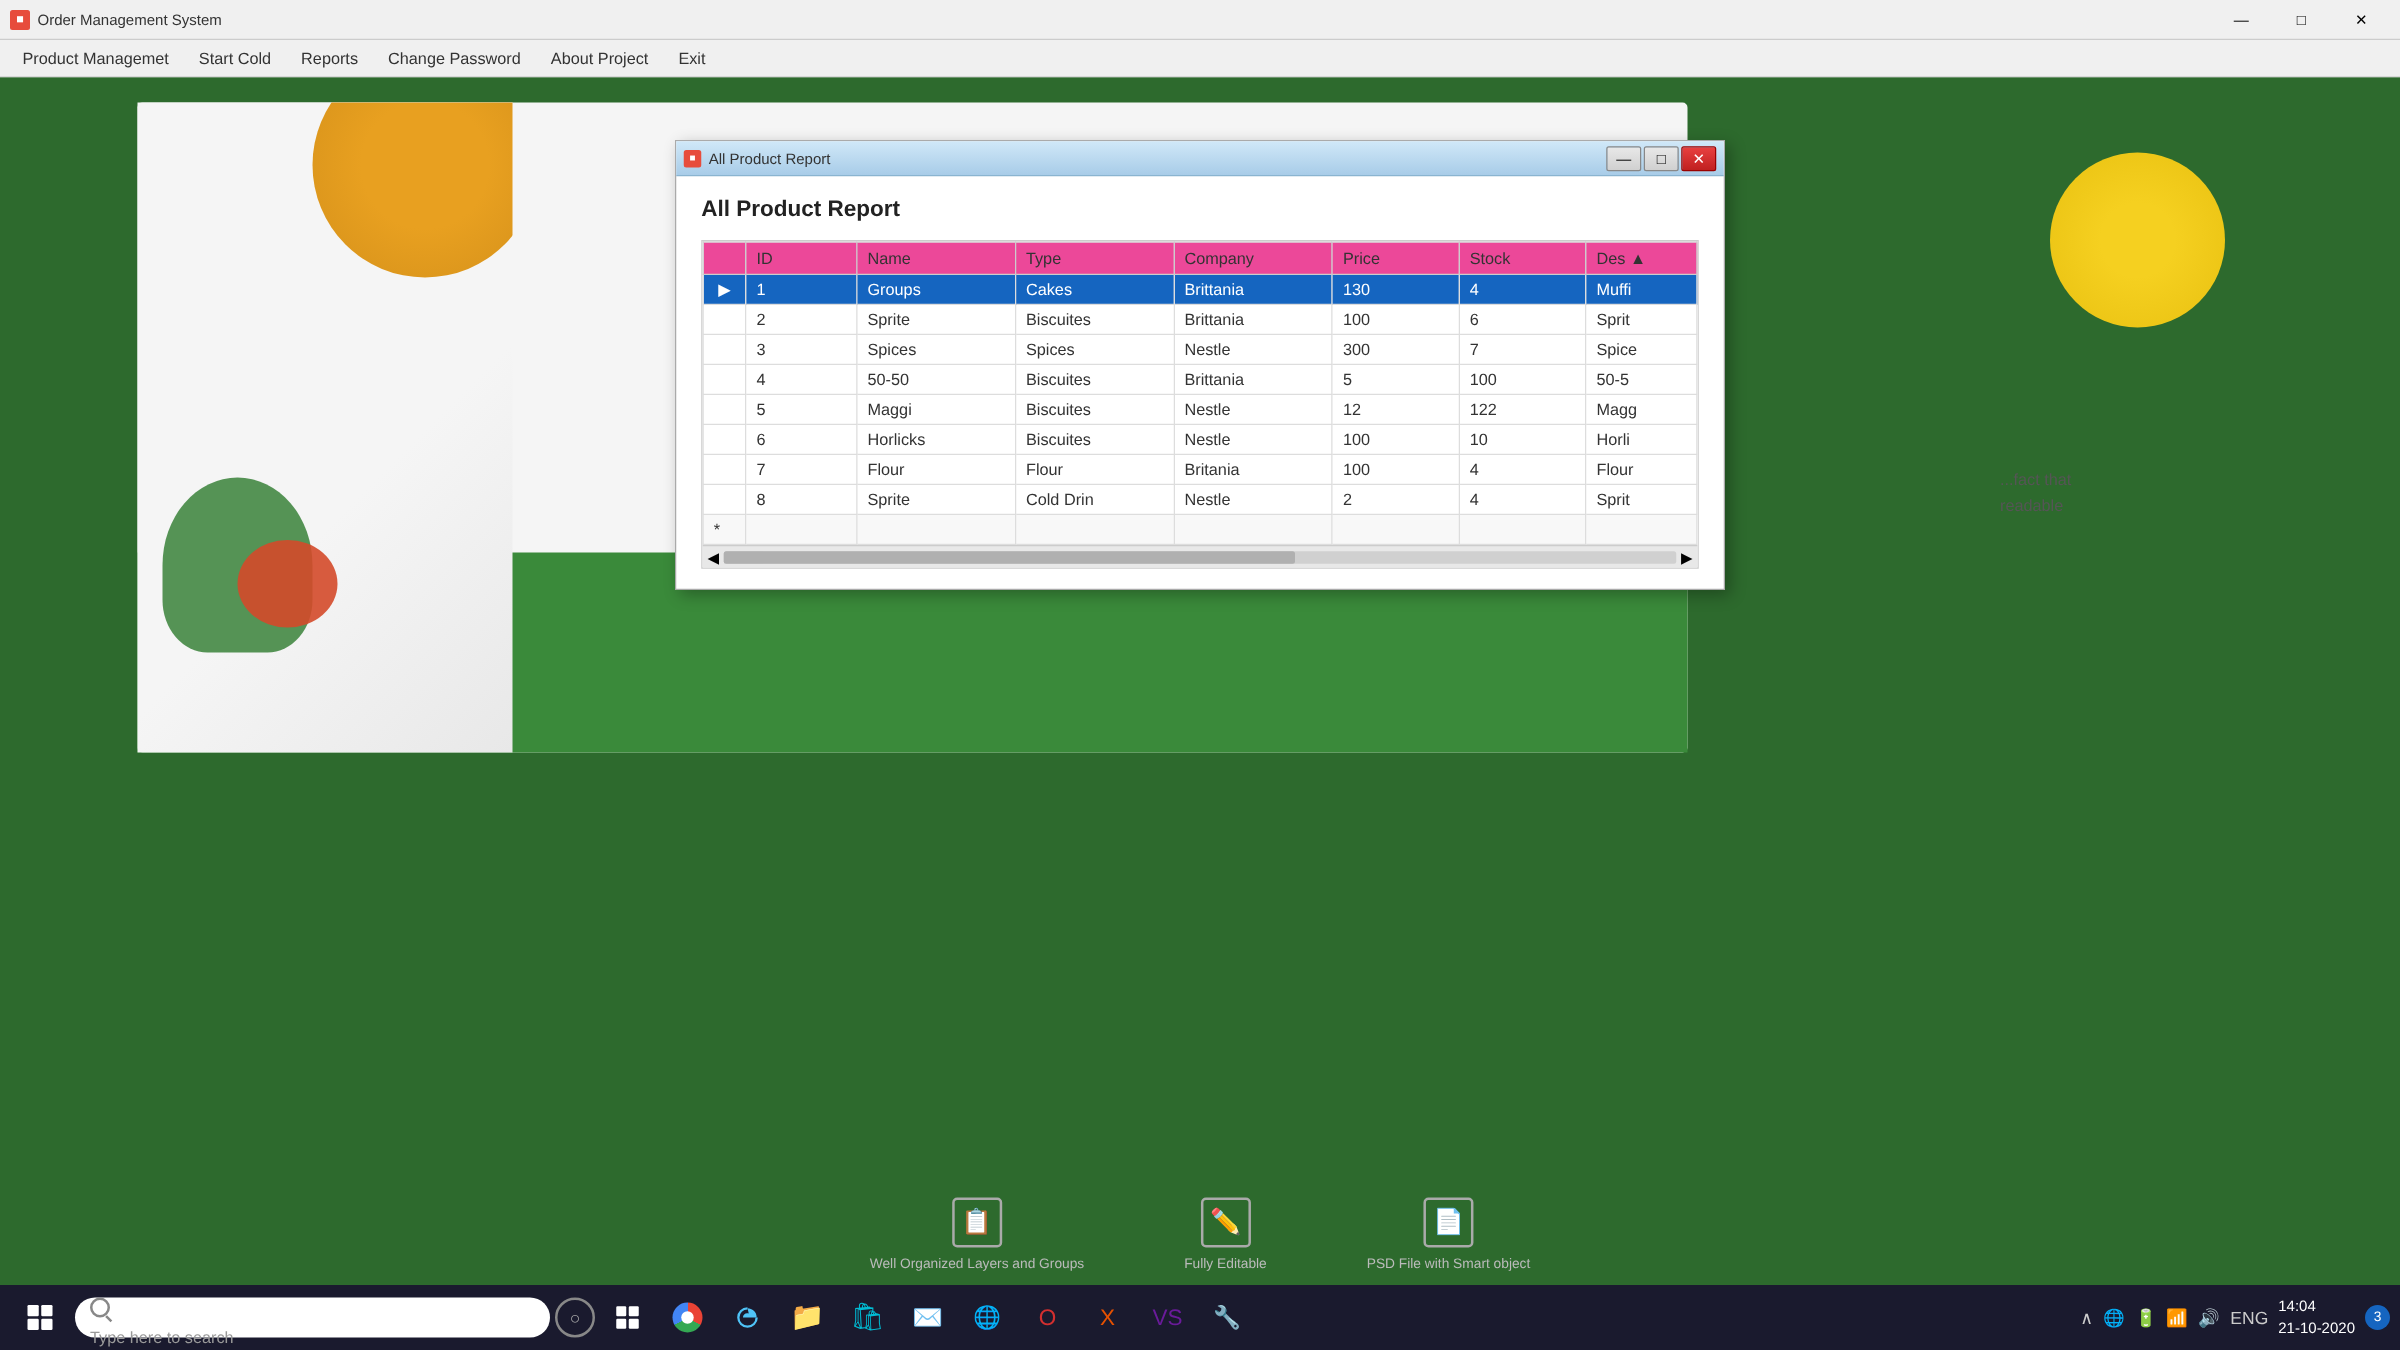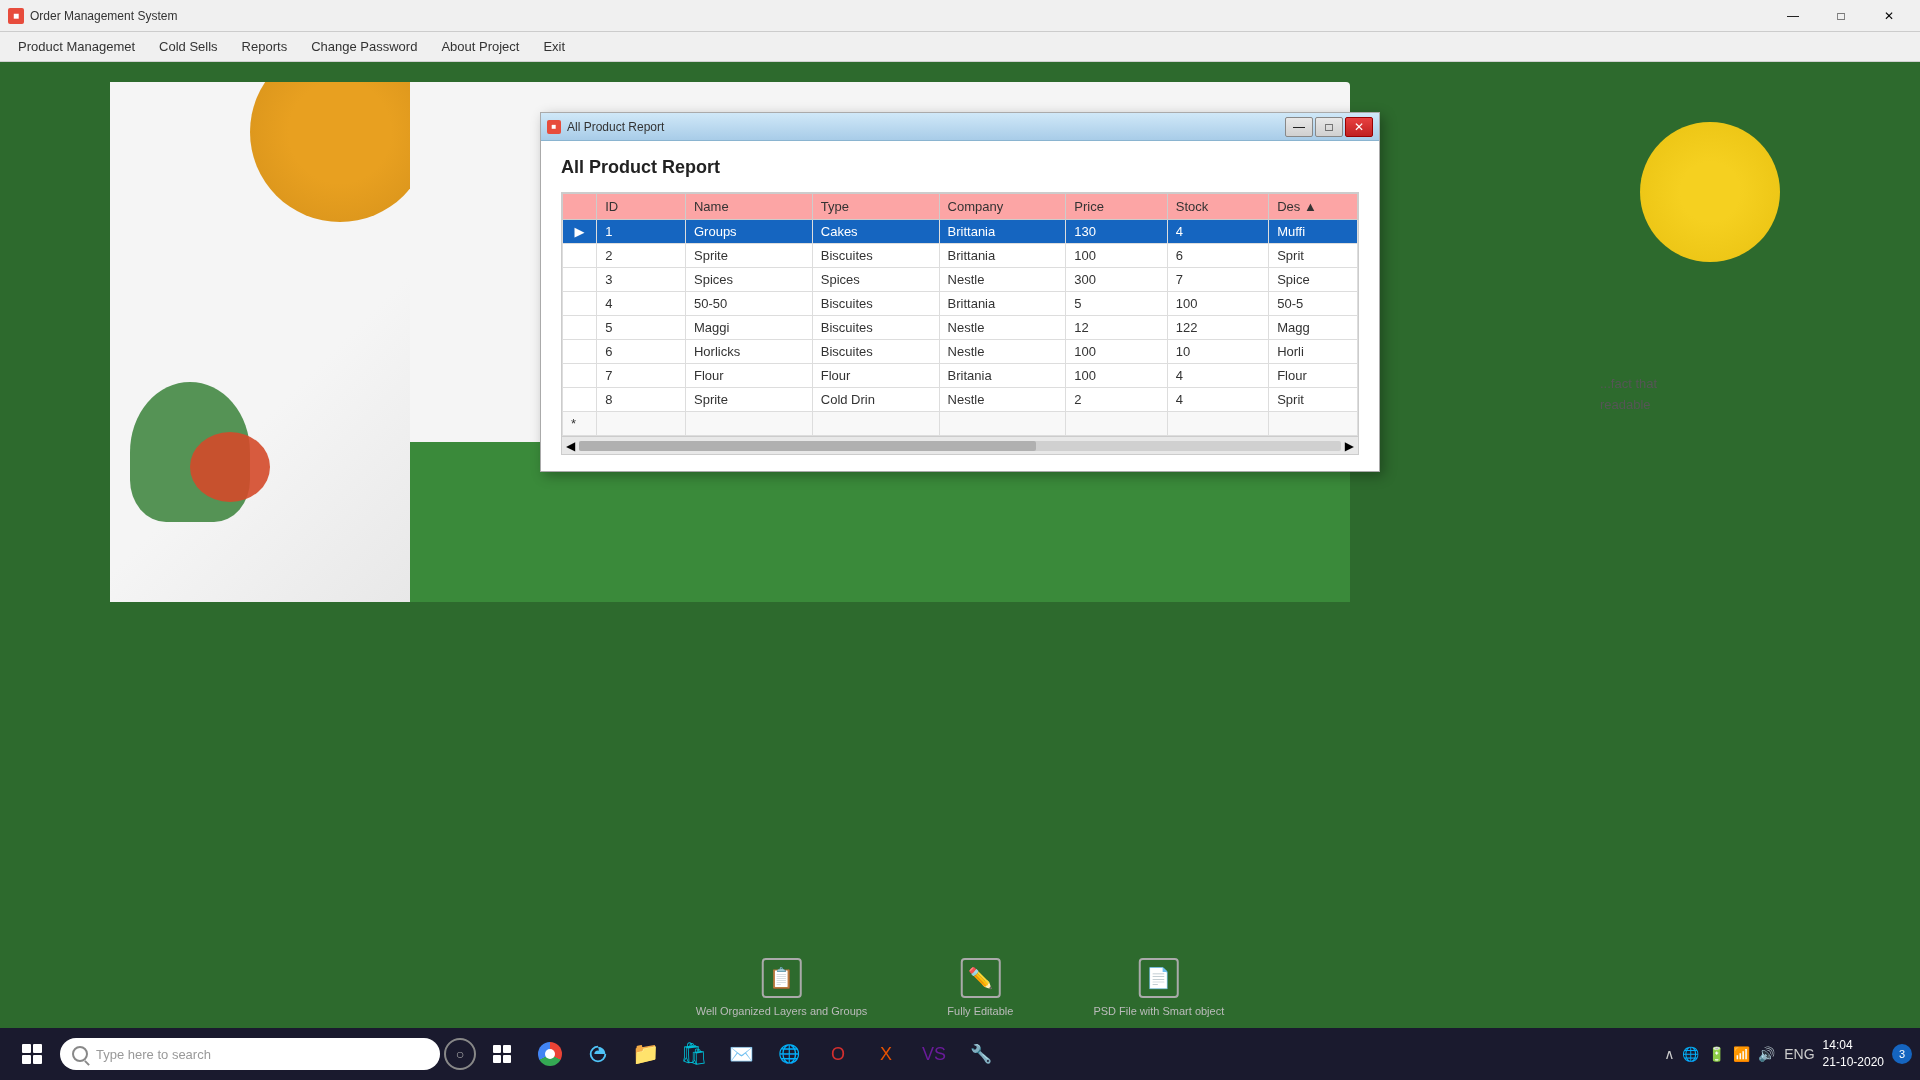--- a/index.html
+++ b/index.html
@@ -183,21 +183,21 @@
       max-height: 260px;
       overflow-y: auto;
       overflow-x: hidden;
     }
     table {
       width: 100%;
       border-collapse: collapse;
       font-size: 13px;
     }
     thead tr {
-      background: #fca5a5;
+      background: #ec4899;
       border-radius: 13px;
     }
     thead th {
       border: 1px solid #ccc;
       padding: 5px 8px;
       text-align: left;
       font-weight: normal;
       color: #333;
       white-space: nowrap;
     }
@@ -298,25 +298,25 @@
       grid-template-columns: 1fr 1fr;
       gap: 2px;
     }
     .start-icon div { background: white; border-radius: 1px; }
     .search-bar {
       height: 32px;
       width: 380px;
       background: white;
       border-radius: 16px;
       display: flex;
-      align-items: center;
       padding: 0 12px;
       gap: 8px;
       font-size: 13px;
       color: #555;
+      flex-direction: column;
     }
     .search-icon-circle {
       width: 16px; height: 16px;
       border: 2px solid #888;
       border-radius: 50%;
       position: relative;
       flex-shrink: 0;
     }
     .search-icon-circle::after {
       content: '';
@@ -376,21 +376,21 @@
   </div>
   <div class="title-bar-controls">
     <button class="title-btn">—</button>
     <button class="title-btn">□</button>
     <button class="title-btn close">✕</button>
   </div>
 </div>
 
 <div class="menu-bar">
   <span class="menu-item">Product Managemet</span>
-  <span class="menu-item">Cold Sells</span>
+  <span class="menu-item">Start Cold</span>
   <span class="menu-item">Reports</span>
   <span class="menu-item">Change Password</span>
   <span class="menu-item">About Project</span>
   <span class="menu-item">Exit</span>
 </div>
 
 <div class="main-content">
 
   <div class="bg-image-area">
     <div class="bg-green-bottom"></div>

